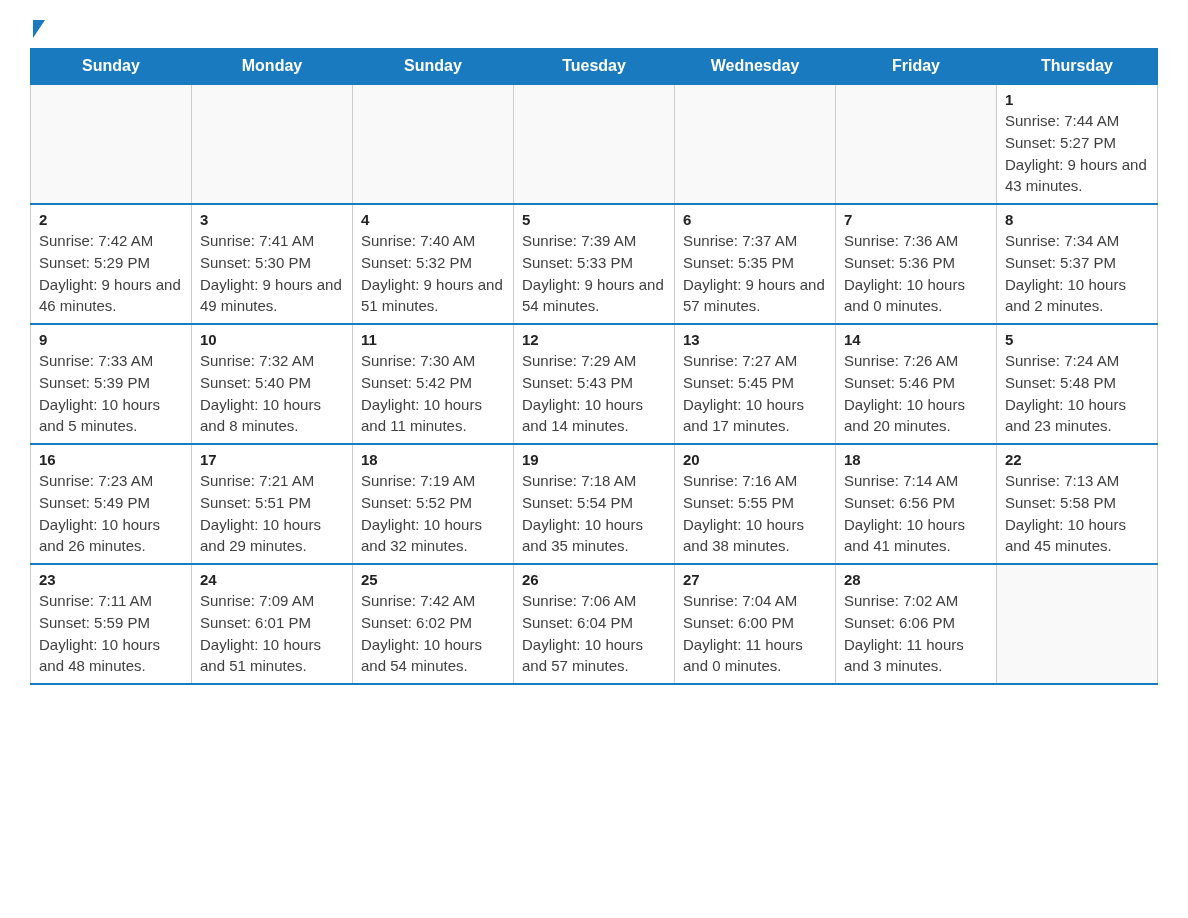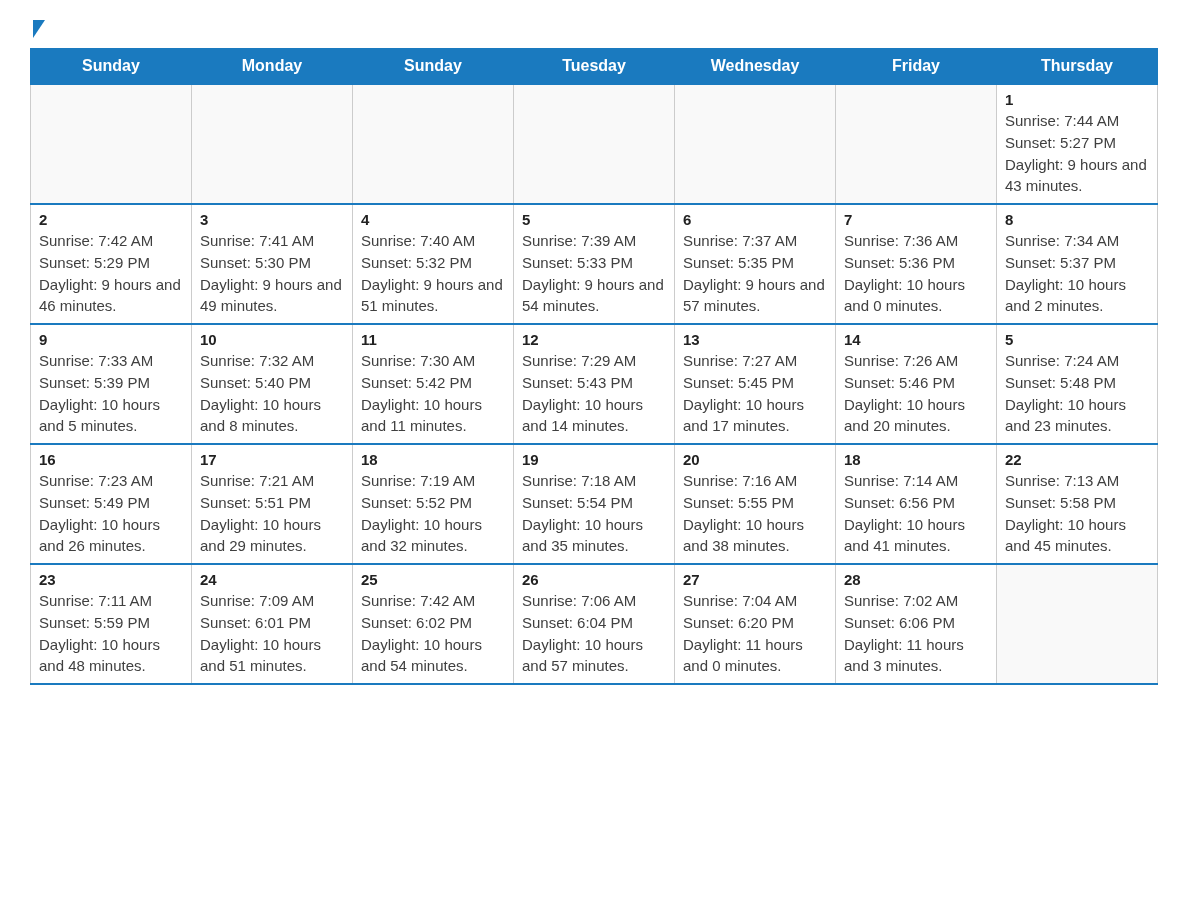--- a/index.html
+++ b/index.html
@@ -331,21 +331,21 @@
         <td>
           <span class="day-num">26</span>
           <div class="day-info">Sunrise: 7:06 AM
 Sunset: 6:04 PM
 Daylight: 10 hours
 and 57 minutes.</div>
         </td>
         <td>
           <span class="day-num">27</span>
           <div class="day-info">Sunrise: 7:04 AM
-Sunset: 6:20 PM
+Sunset: 6:00 PM
 Daylight: 11 hours
 and 0 minutes.</div>
         </td>
         <td>
           <span class="day-num">28</span>
           <div class="day-info">Sunrise: 7:02 AM
 Sunset: 6:06 PM
 Daylight: 11 hours
 and 3 minutes.</div>
         </td>

